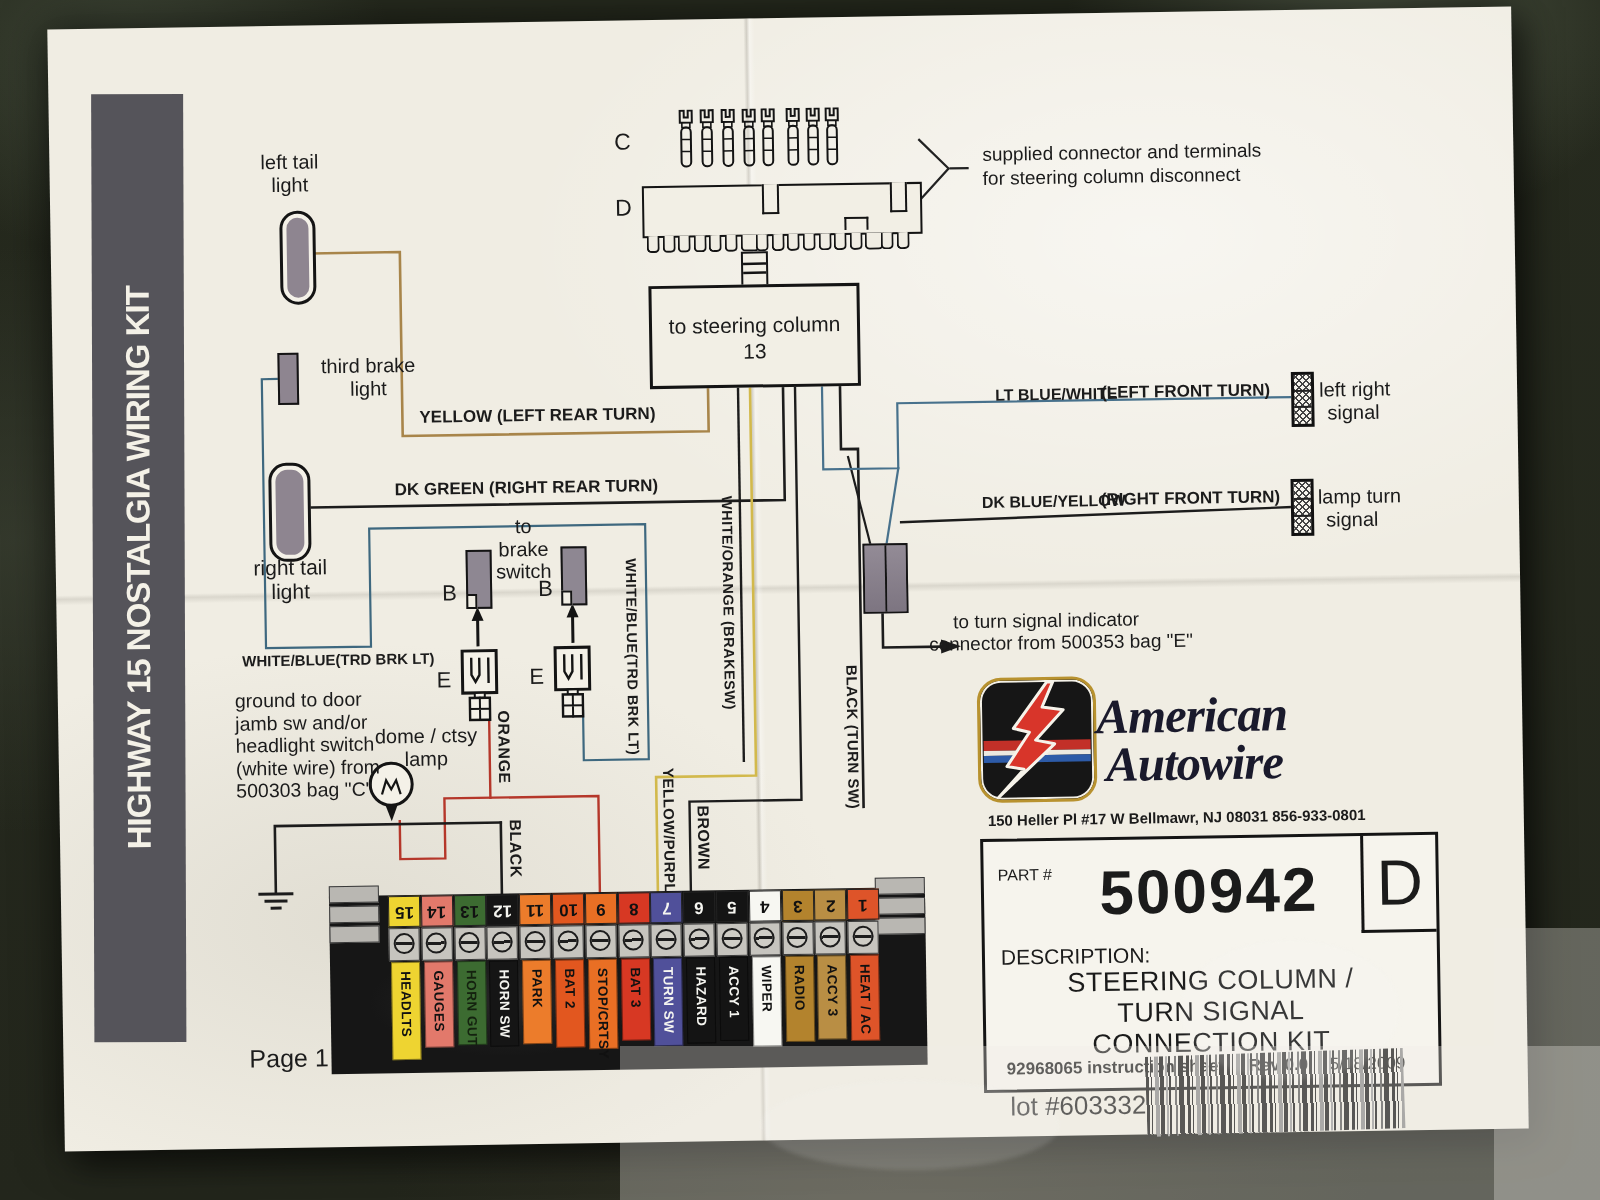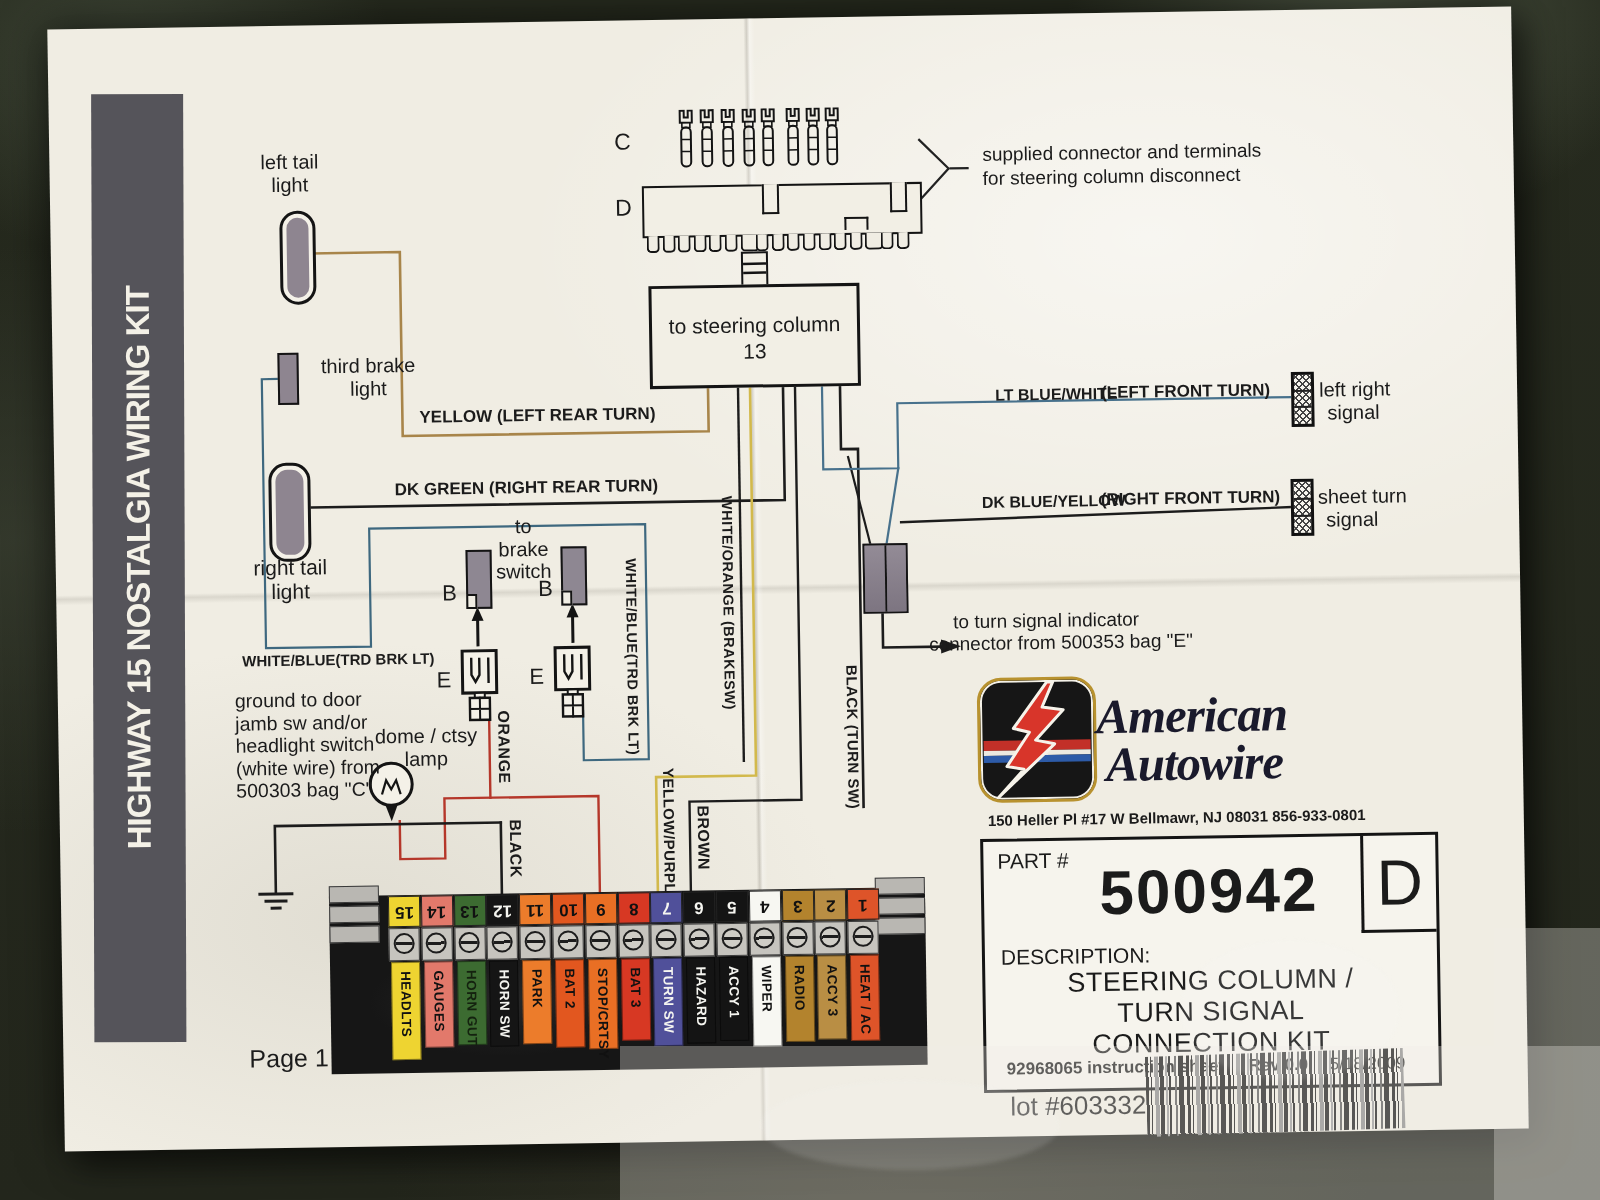--- a/index.html
+++ b/index.html
@@ -313,21 +313,21 @@
     <div class="lbl" style="left:1048px;top:370px;font-size:17px;font-weight:bold">(LEFT FRONT TURN)</div>
     <div class="hatchbox" style="left:1238px;top:362px;width:17px;height:49px"></div>
     <div class="lbl" style="left:1266px;top:369px;font-size:20px">
       <div>left right</div>
         <div style="padding-left:8px">signal</div>
     </div>
     <div class="lbl" style="left:927px;top:479px;font-size:16px;font-weight:bold">DK BLUE/YELLOW</div>
     <div class="lbl" style="left:1046px;top:477px;font-size:17px;font-weight:bold">(RIGHT FRONT TURN)</div>
     <div class="hatchbox" style="left:1236px;top:469px;width:17px;height:51px"></div>
     <div class="lbl" style="left:1263px;top:476px;font-size:20px">
-      <div>sheet turn</div>
+      <div>lamp turn</div>
         <div style="padding-left:8px">signal</div>
     </div>
 
     <div class="graypair" style="left:807px;top:527px">
         <i></i>
         <i></i>
       </div>
     <div class="lbl ctr" style="left:872px;top:596px;width:235px;font-size:19px;line-height:22px">
       <div>to turn signal indicator</div>
         <div>connector from 500353 bag "E"</div>
@@ -340,21 +340,21 @@
       <div style="position:absolute;left:3px;right:3px;top:75px;height:7px;background:#2d5ba8"></div>
       <svg width="113" height="119" viewBox="0 0 113 119" style="position:absolute;left:0;top:0">
         <polygon points="67,2 33,48 49,52 26,86 43,89 17,117 74,64 55,60 83,30 62,27 73,2" fill="#d8352a" stroke="#f6f3ea" stroke-width="3" stroke-linejoin="round"></polygon>
       </svg>
     </div>
     <div class="lbl" style="left:1038px;top:676px;font-size:49px;font-weight:bold;font-style:italic;font-family:'Liberation Serif',serif;color:#1a1a2c;letter-spacing:-1px">American</div>
     <div class="lbl" style="left:1047px;top:724px;font-size:49px;font-weight:bold;font-style:italic;font-family:'Liberation Serif',serif;color:#1a1a2c;letter-spacing:-1px">Autowire</div>
     <div class="lbl" style="left:928px;top:798px;font-size:15px;font-weight:bold">150 Heller Pl #17 W    Bellmawr, NJ  08031        856-933-0801</div>
 
     <div style="position:absolute;left:920px;top:824px;width:452px;height:248px;border:3px solid #141414;background:rgba(250,249,244,.6)">
-      <div class="lbl" style="left:14px;top:8px;font-size:21px">PART #</div>
+      <div class="lbl" style="left:14px;top:25px;font-size:16px">PART #</div>
       <div class="lbl ctr" style="left:60px;top:18px;width:330px;font-size:62px;font-weight:bold;letter-spacing:2px">500942</div>
       <div style="position:absolute;right:0;top:0;width:72px;height:94px;border-left:3px solid #141414;border-bottom:3px solid #141414;display:flex;align-items:center;justify-content:center">
         <span style="font-size:64px;color:#1b1b1b">D</span>
       </div>
       <div class="lbl" style="left:16px;top:104px;font-size:21px">DESCRIPTION:</div>
       <div class="lbl ctr" style="left:20px;top:127px;width:410px;font-size:27px;line-height:31px;letter-spacing:.5px">
         <div>STEERING COLUMN /</div>
         <div>TURN SIGNAL</div>
         <div>CONNECTION KIT</div>
       </div>

